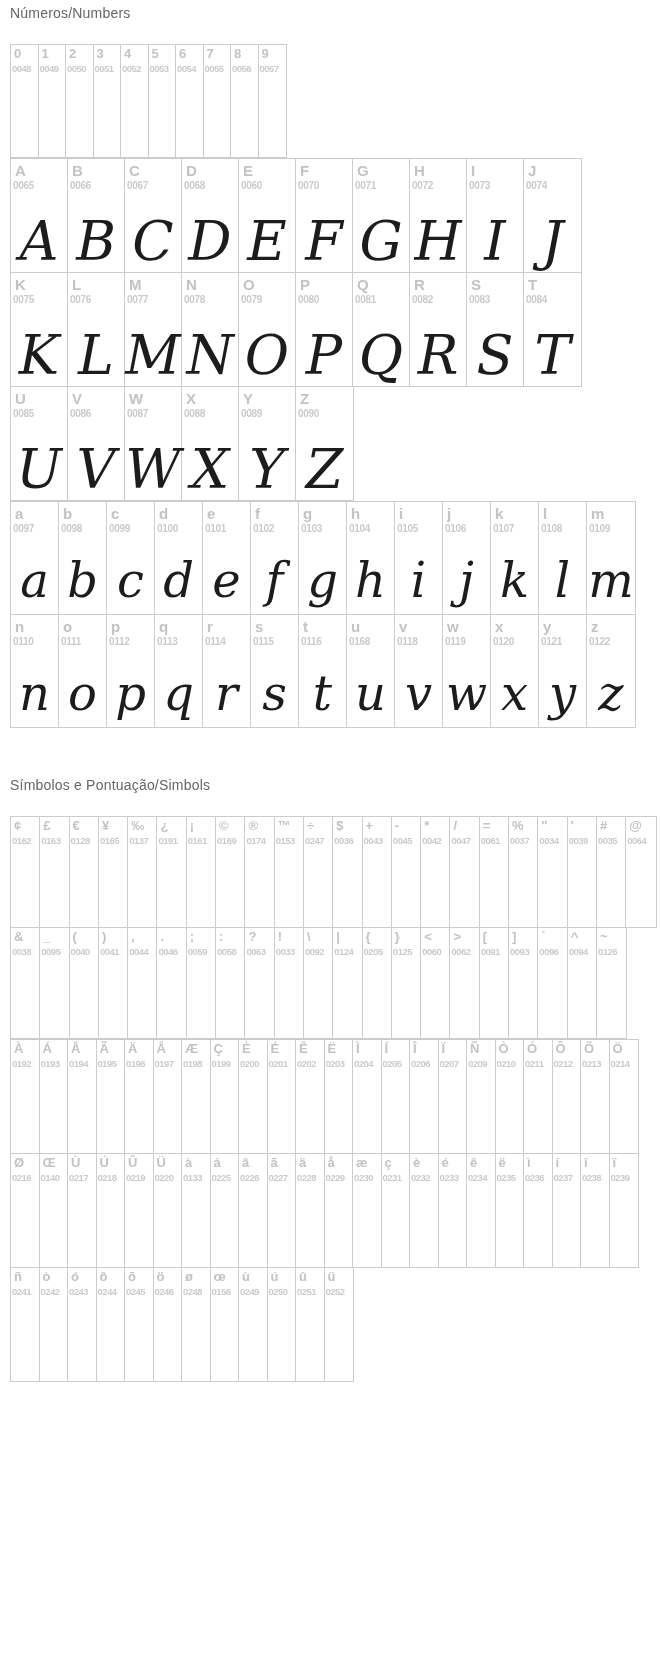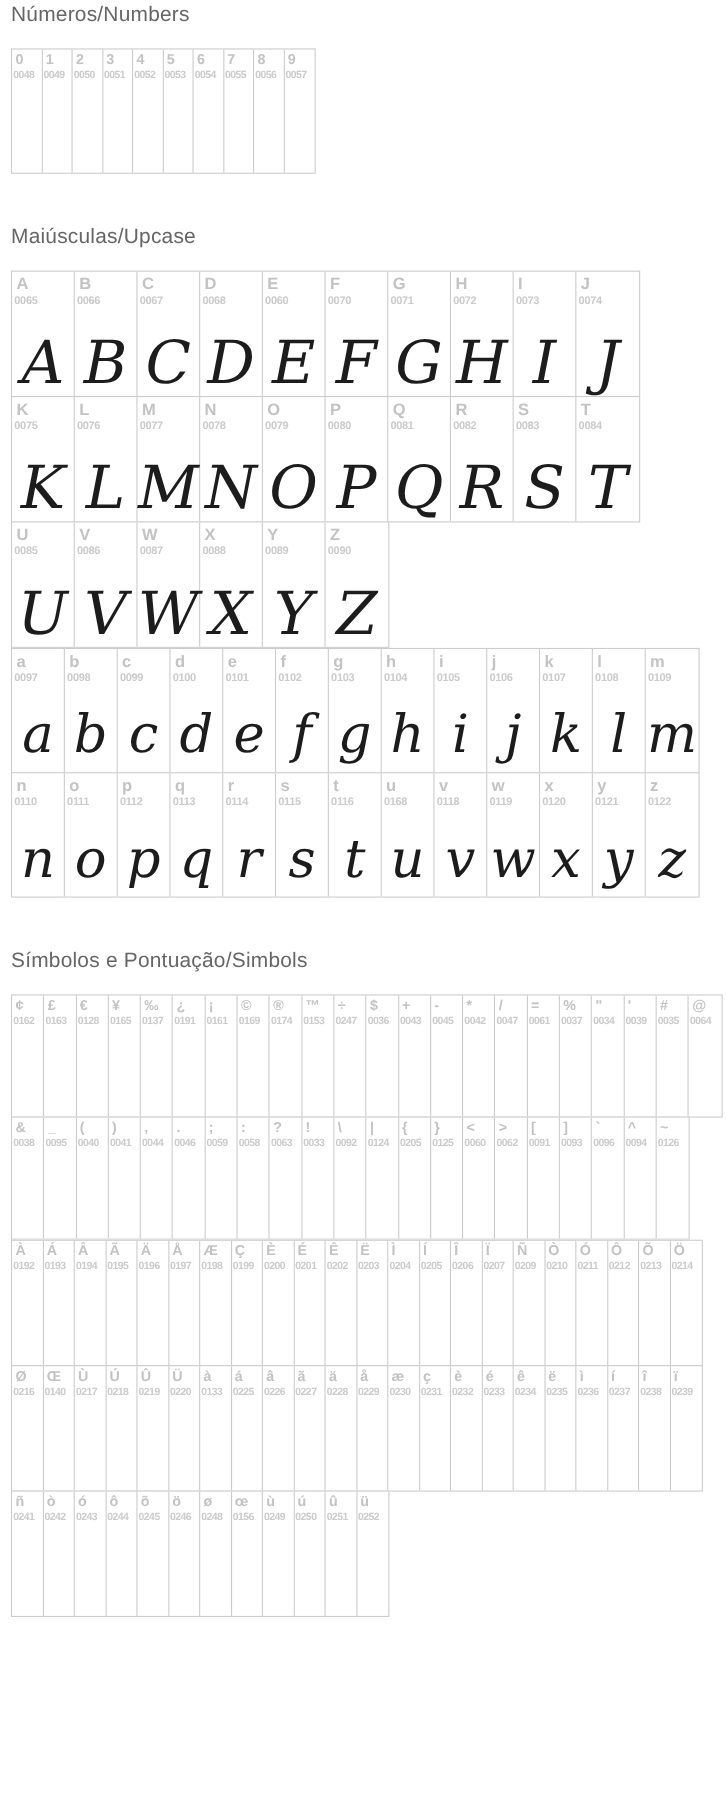--- a/index.html
+++ b/index.html
@@ -1,18 +1,18 @@
 <!DOCTYPE html>
 <html><head>
 <meta charset="utf-8">
 <style>
   html,body{margin:0;padding:0;background:#ffffff;}
   body{font-family:"Liberation Sans",sans-serif;min-height:1653px;width:661px;overflow:hidden;}
   .wrap{padding:2px 0 0 10px;}
-  .section-title{font-size:19px;font-weight:400;color:#666;margin:46px 0 19px 0;line-height:23px;letter-spacing:.2px;}
+  .section-title{font-size:14px;font-weight:400;color:#666;margin:46px 0 19px 0;line-height:23px;letter-spacing:.2px;}
   section:first-of-type .section-title{margin-top:0;}
   .char-grid{width:max-content;}
   .char-row{display:flex;border:1px solid #ccc;margin-top:-1px;width:max-content;background:#fff;}
   .char-row:first-child{margin-top:0;}
   .char-cell{position:relative;border-right:1px solid #ccc;box-sizing:border-box;}
   .char-cell:last-child{border-right:0;}
   .cell-label{color:#c3c3c3;font-weight:700;font-size:15px;line-height:1.15;padding:3px 0 0 4px;white-space:pre;}
   .cell-code{color:#cbcbcb;font-weight:700;font-size:10px;line-height:1.2;padding:1px 0 0 2px;letter-spacing:-.3px;white-space:nowrap;}
   .cell-glyph{position:absolute;left:0;right:0;bottom:4px;text-align:center;
       font-family:"DejaVu Serif",serif;font-style:italic;color:#1c1c1c;line-height:1;pointer-events:none;}
@@ -74,21 +74,20 @@
           </div>
           <div class="char-cell">
             <div class="cell-label">9</div>
             <div class="cell-code">0057</div>
           </div>
         </div>
       </div>
   </section>
 
   <section>
-    <h2 class="section-title">Maiúsculas/Upcase</h2>
     <div class="char-grid sec-upper">
         <div class="char-row">
           <div class="char-cell">
             <div class="cell-label">A</div>
             <div class="cell-code">0065</div>
             <div class="cell-glyph">A</div>
           </div>
           <div class="char-cell">
             <div class="cell-label">B</div>
             <div class="cell-code">0066</div>

